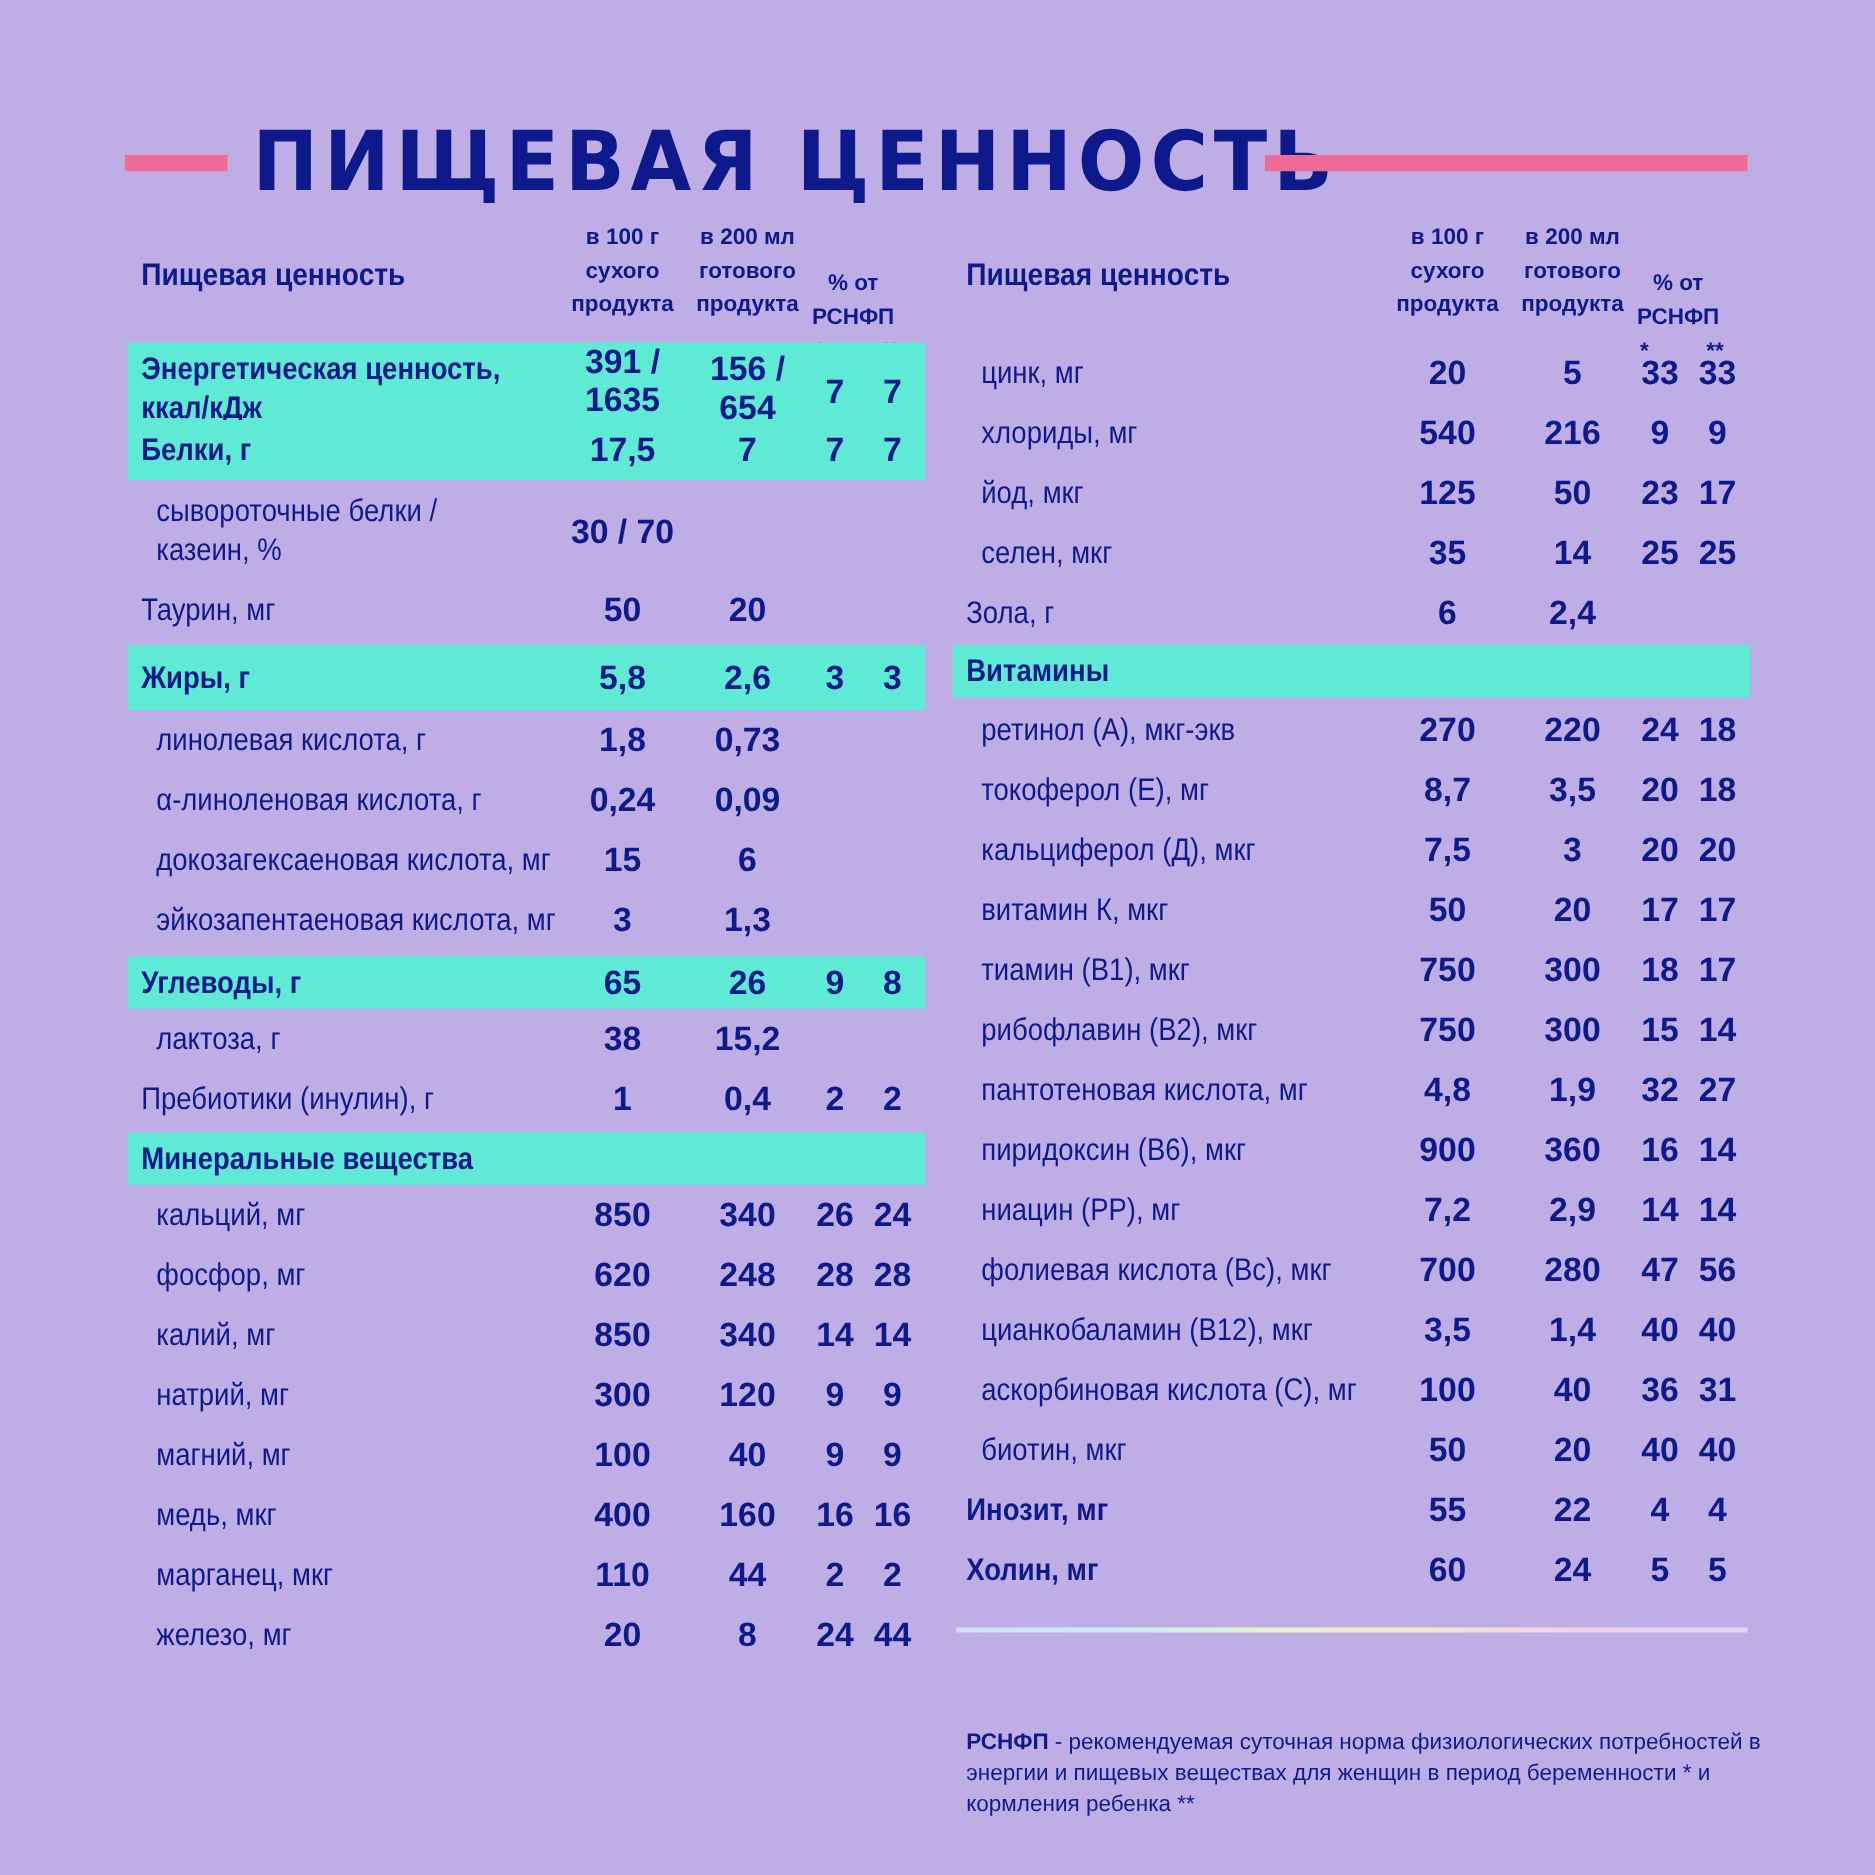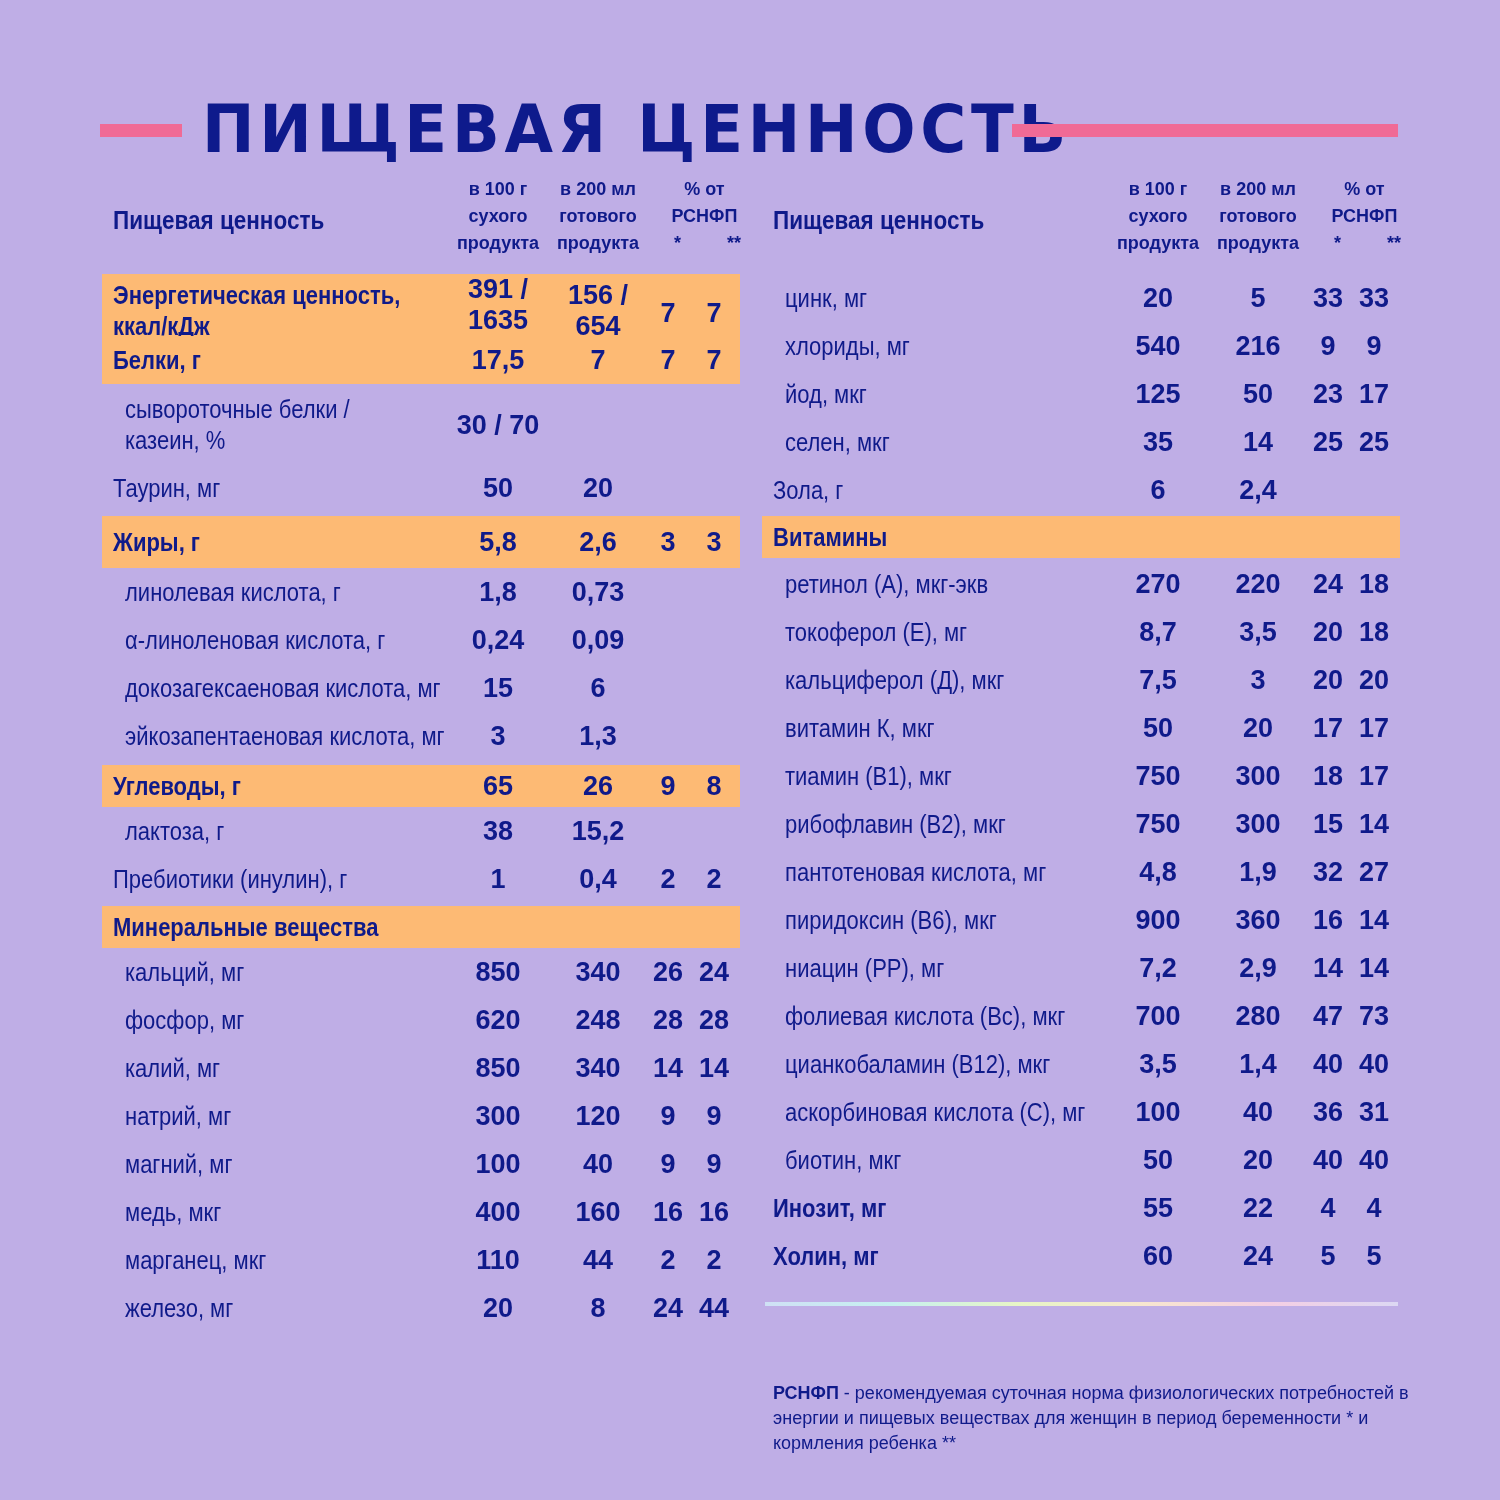--- a/index.html
+++ b/index.html
@@ -19,26 +19,26 @@
 
   .col { position:absolute; top:172px; width:638px; }
   .col.left { left:102px; }
   .col.right { left:762px; }
 
   .hdr { position:relative; height:96px; }
   .hdr .name { position:absolute; left:11px; top:34px; font-weight:bold; font-size:25px; color:#0f1a8a; transform:scaleX(0.9); transform-origin:left; }
   .hdr .h { position:absolute; top:4px; font-weight:bold; font-size:18px; line-height:27px; text-align:center; color:#0f1a8a; }
   .hdr .h1 { left:346px; width:100px; }
   .hdr .h2 { left:446px; width:100px; }
-  .hdr .h3 { left:560px; width:85px; }
+  .hdr .h3 { left:538px; width:85px;margin-top:37px; }
   .hdr .stars { display:flex; justify-content:space-between; padding:0 6px 0 12px; }
 
   .row { position:relative; display:flex; align-items:center; height:48px; font-size:25px; }
   .row.tall { height:66px; }
-  .row.hl { background:#fdba74; }
+  .row.hl { background:#5eead4; }
   .row.first-hl { margin-top:6px; }
   .row .lbl { position:absolute; left:11px; line-height:31px; transform:scaleX(0.88); transform-origin:left; white-space:nowrap; color:#0f1a8a; }
   .row.sub .lbl { left:23px; }
   .row.bold .lbl { font-weight:bold; }
   .row .v { position:absolute; text-align:center; font-weight:bold; font-size:27px; line-height:31px; color:#0f1a8a; }
   .row .v1 { left:346px; width:100px; }
   .row .v2 { left:446px; width:100px; }
   .row .v3 { left:548px; width:36px; }
   .row .v4 { left:594px; width:36px; }
 
@@ -343,21 +343,21 @@
     <div class="v v1">7,2</div>
     <div class="v v2">2,9</div>
     <div class="v v3">14</div>
     <div class="v v4">14</div>
   </div>
   <div class="row sub">
     <div class="lbl">фолиевая кислота (Вс), мкг</div>
     <div class="v v1">700</div>
     <div class="v v2">280</div>
     <div class="v v3">47</div>
-    <div class="v v4">73</div>
+    <div class="v v4">56</div>
   </div>
   <div class="row sub">
     <div class="lbl">цианкобаламин (В12), мкг</div>
     <div class="v v1">3,5</div>
     <div class="v v2">1,4</div>
     <div class="v v3">40</div>
     <div class="v v4">40</div>
   </div>
   <div class="row sub">
     <div class="lbl">аскорбиновая кислота (С), мг</div>

